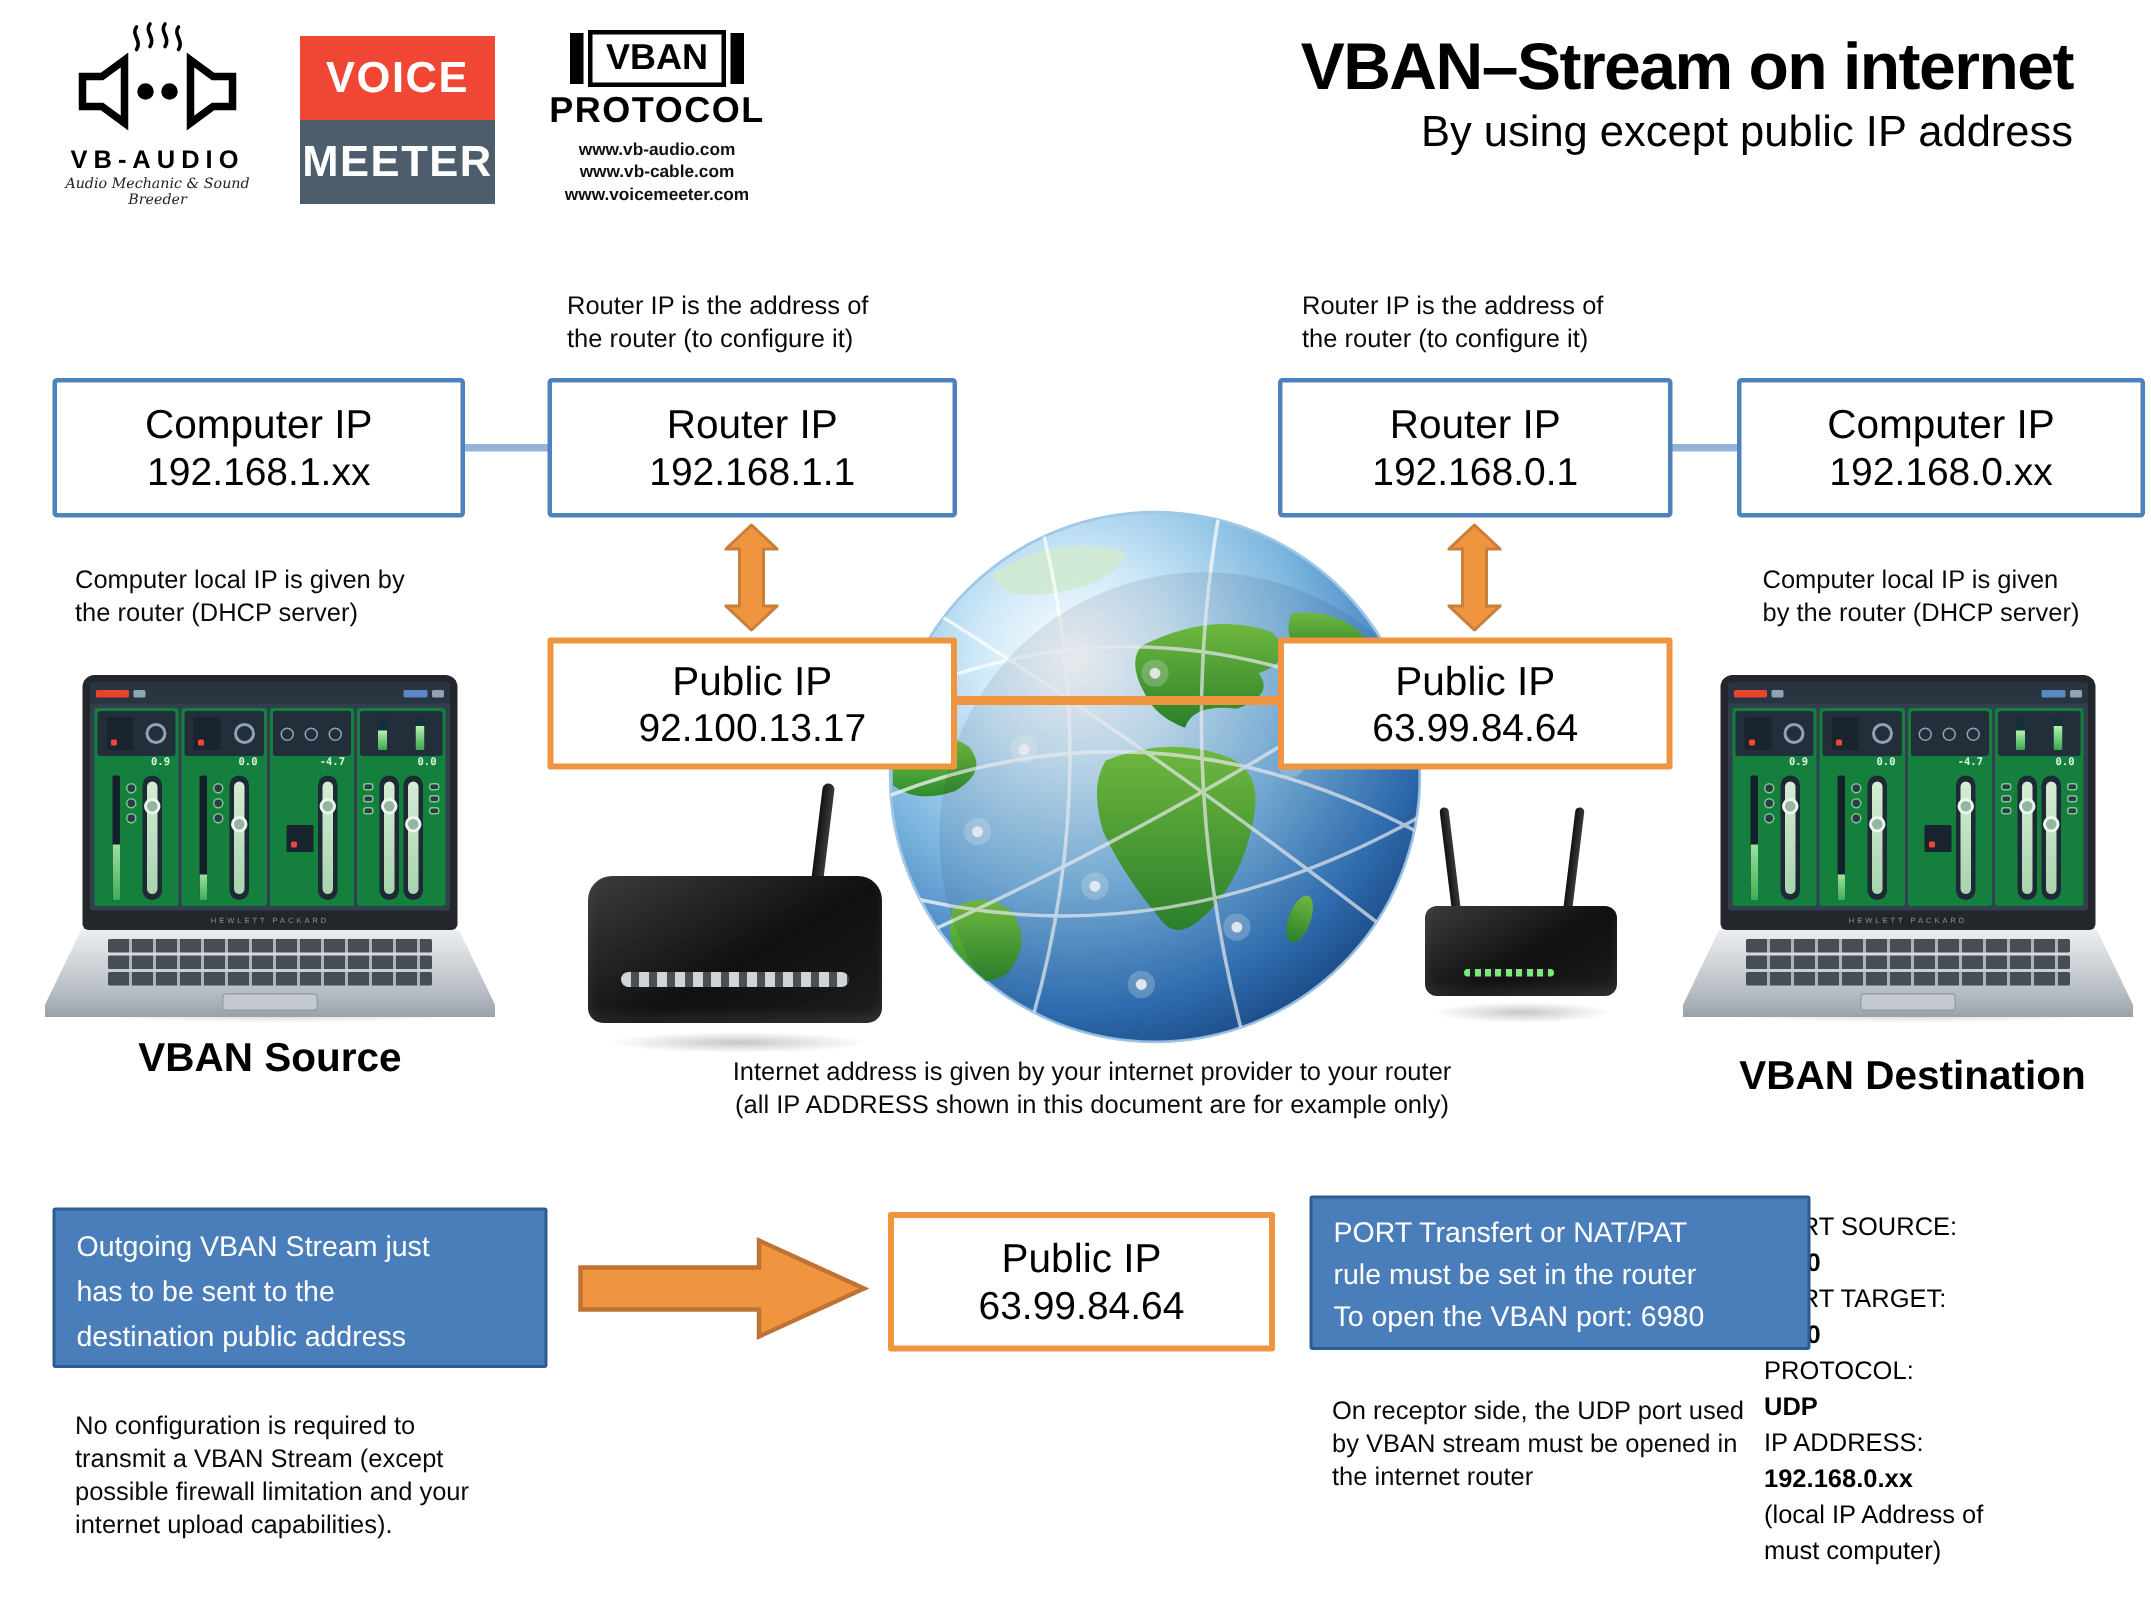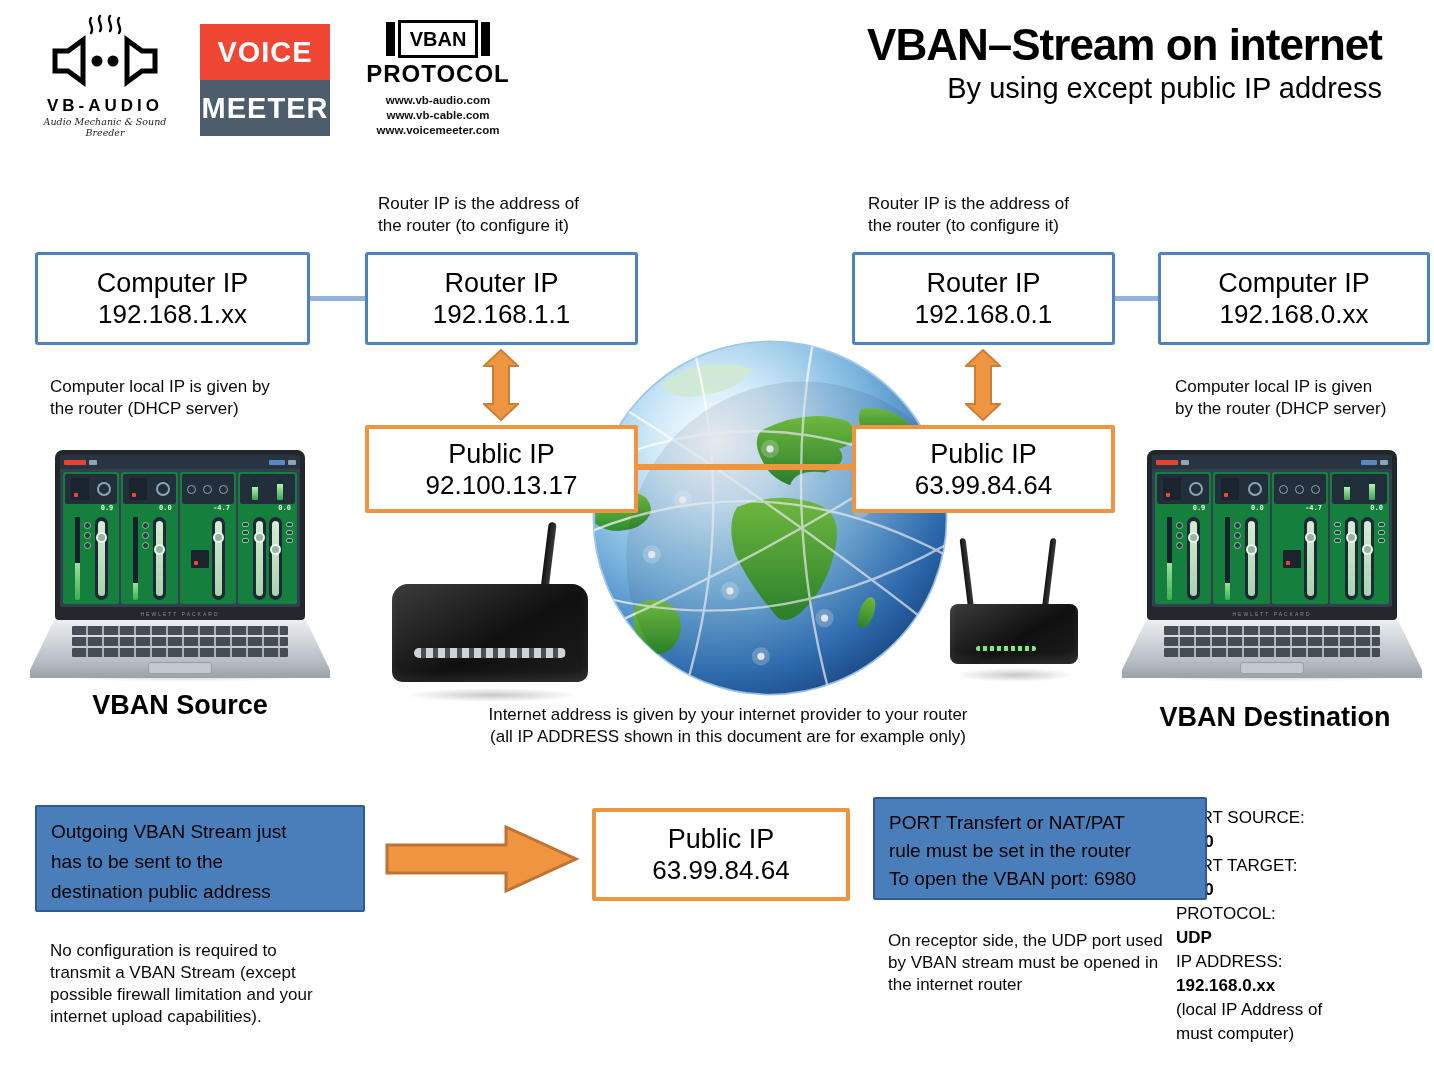--- a/index.html
+++ b/index.html
@@ -14,21 +14,21 @@
   .vbaudio .brand{font-weight:bold;font-size:17px;letter-spacing:4px;margin-top:2px}
   .vbaudio .tag{font-family:"DejaVu Serif",serif;font-style:italic;font-size:9.5px;color:#222}
   .vmlogo{left:200px;top:24px;width:130px;height:112px}
   .vmlogo .half{height:56px;display:flex;align-items:center;justify-content:center;
                 color:#fff;font-weight:bold;font-size:29px;letter-spacing:1px}
   .vmlogo .top{background:#f04734}
   .vmlogo .bot{background:#4d5d6b}
   .vbanlogo{left:362px;top:20px;width:152px;text-align:center}
   .vbanlogo .row{display:flex;align-items:center;justify-content:center;gap:3px}
   .vbanlogo .bar{width:9px;height:34px;background:#000}
-  .vbanlogo .word{border:3px solid #000;padding:0 9px;font-weight:bold;font-size:20px;line-height:32px}
+  .vbanlogo .word{border:3px solid #000;padding:0 9px;font-weight:bold;font-size:24px;line-height:32px}
   .vbanlogo .proto{font-weight:bold;font-size:24px;letter-spacing:1px;margin-top:2px}
   .vbanlogo .urls{font-weight:bold;font-size:11.5px;line-height:15px;margin-top:5px;color:#111}
 
   .title{right:52px;top:20px;text-align:right}
   .title .main{font-weight:bold;font-size:44px;line-height:50px;letter-spacing:-1px}
   .title .sub{font-size:29px;line-height:36px;font-weight:400}
 
   
   .note{font-size:17px;line-height:22px;color:#0a0a0a}
   .center{text-align:center}
@@ -36,21 +36,21 @@
   
   .ipbox{background:#fff;border:3px solid #4f81bd;border-radius:3px;display:flex;
          flex-direction:column;align-items:center;justify-content:center;z-index:6}
   .ipbox .t{font-weight:normal;font-size:27px;line-height:32px}
   .ipbox .v{font-size:26px;line-height:31px}
   .obox{border:4px solid #f0953f;border-radius:2px}
   .conn{background:#95b3d7;height:5px;z-index:2}
   .oconn{background:#f0953f;height:6px;z-index:5}
 
   
-  .bluecard{background:#4a7ebb;border:2px solid #2f5b94;border-radius:2px;color:#000000;
+  .bluecard{background:#4a7ebb;border:2px solid #2f5b94;border-radius:2px;color:#ffffff;
             font-size:19px;line-height:30px;padding:10px 14px;z-index:4}
   .portcol{font-size:17px;line-height:24px}
   .portcol .lab{font-weight:400}
   .portcol .val{font-weight:bold}
 
   
   .laptop{width:300px;height:238px}
   .lap-screen{position:absolute;left:25px;top:0;width:250px;height:170px;background:#23272b;
               border-radius:8px 8px 4px 4px;padding:5px 5px 13px;z-index:3}
   .lap-brand{position:absolute;left:0;right:0;bottom:3px;text-align:center;

